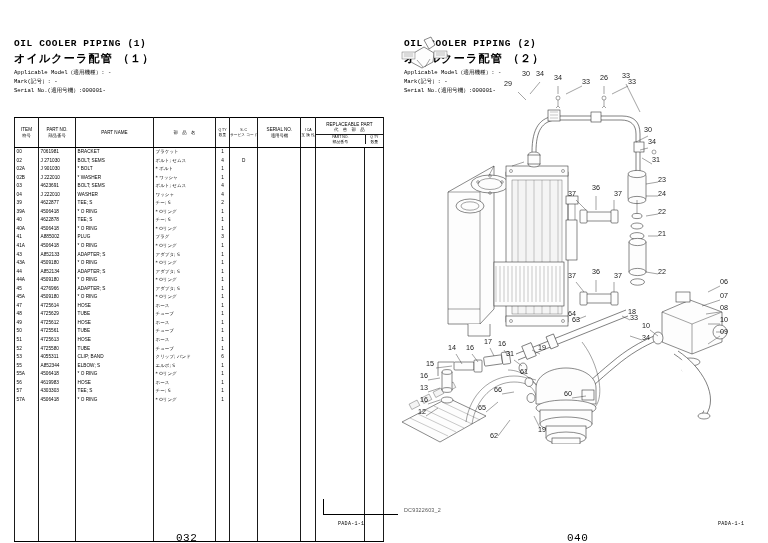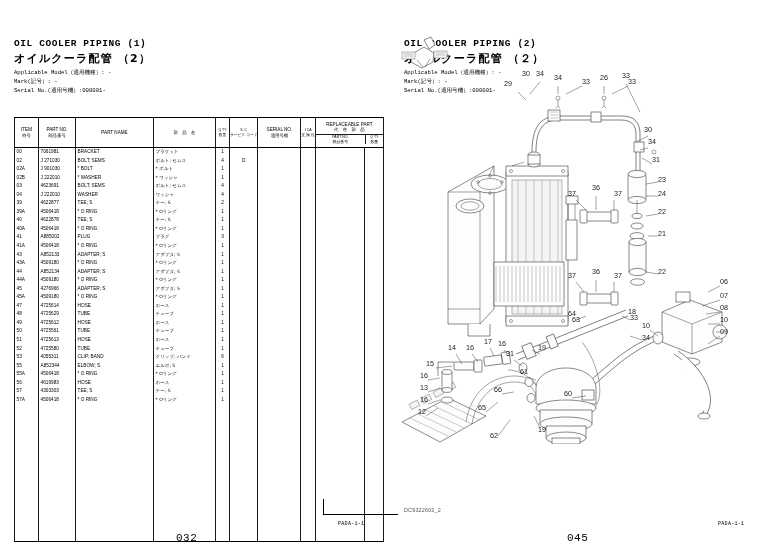--- a/index.html
+++ b/index.html
@@ -129,21 +129,21 @@
 </style>
 </head>
 <body>
 
 <div id="page">
 
   <div class="half" id="left-page">
 
     <div class="hdr" style="left:14px; top:14px;">
       <div class="title-en">OIL COOLER PIPING (1)</div>
-      <div class="title-jp">オイルクーラ配管 （2）</div>
+      <div class="title-jp">オイルクーラ配管 （１）</div>
     </div>
 
     <div class="hdr meta" style="left:14px; top:44px;">
       <div>Applicable Model（適用機種）: -</div>
       <div>Mark(記号）: -</div>
       <div>Serial No.(適用号機）:000001-</div>
     </div>
 
     <div class="tbl-wrap" style="left:14px; top:93px;">
       <table class="parts" id="parts-table">
@@ -1044,16 +1044,16 @@
           <text x="92" y="386" text-anchor="middle">65</text>
           <text x="104" y="414" text-anchor="middle">62</text>
           <text x="178" y="372" text-anchor="middle">60</text>
           <text x="182" y="292" text-anchor="middle">64</text>
           <text x="186" y="298" text-anchor="middle">63</text>
         </g>
     </svg>
 
     <div class="drawcode" style="left:14px; top:483px;">DC9322603_2</div>
     <div class="footcode" style="left:328px; top:497px;">PADA-1-1</div>
-    <div class="pagenum" style="left:177px; top:508px;">045</div>
+    <div class="pagenum" style="left:177px; top:508px;">040</div>
   </div>
 
 </div>
 
 </body></html>

